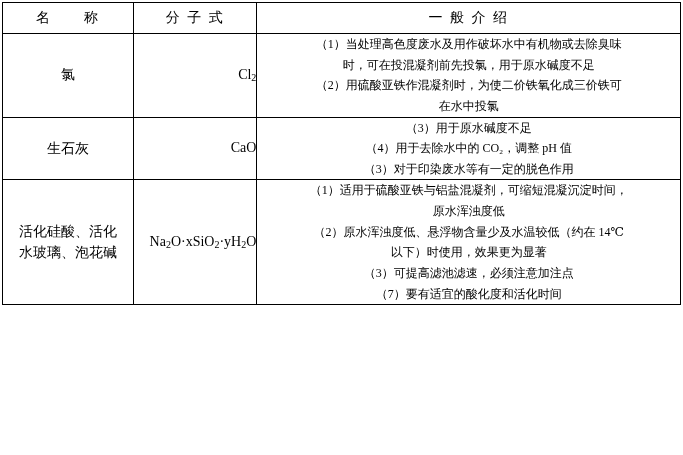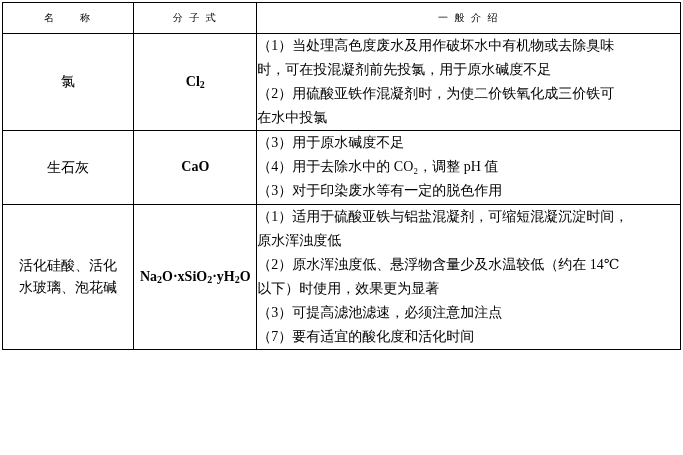--- a/index.html
+++ b/index.html
@@ -39,40 +39,40 @@
   thead td {
     height: 30px;
     text-align: center;
     font-size: 14px;
     font-weight: normal;
     letter-spacing: 2px;
   }
   .hdr-inner {
     display: block;
     text-align: center;
-    font-size: 10px;
+    font-size: 14px;
   }
   td.name-cell {
     text-align: center;
     font-size: 14px;
     line-height: 1.55;
     padding: 0 6px;
   }
   td.formula-cell {
-    text-align: center;
+    text-align: right;
     font-size: 14px;
-    font-weight: bold;
+    font-weight: normal;
     padding: 0 4px;
     white-space: nowrap;
   }
   td.desc-cell {
     padding: 6px 9px 7px 9px;
-    font-size: 14px;
+    font-size: 12px;
     line-height: 1.72;
-    text-align: left;
+    text-align: center;
   }
   .desc-line {
     display: block;
     white-space: pre-wrap;
   }
   sub {
     font-size: 10px;
     vertical-align: -0.22em;
   }
   .nm-line { display: block; }

